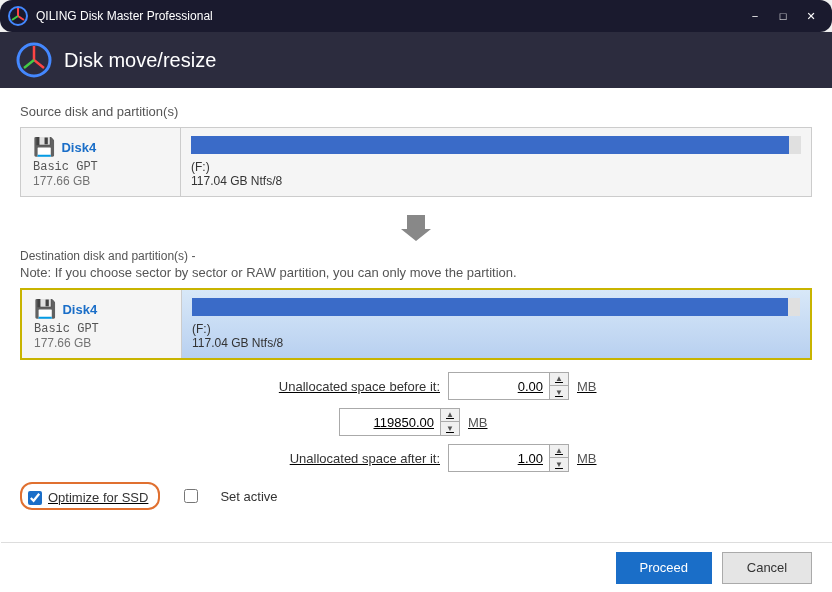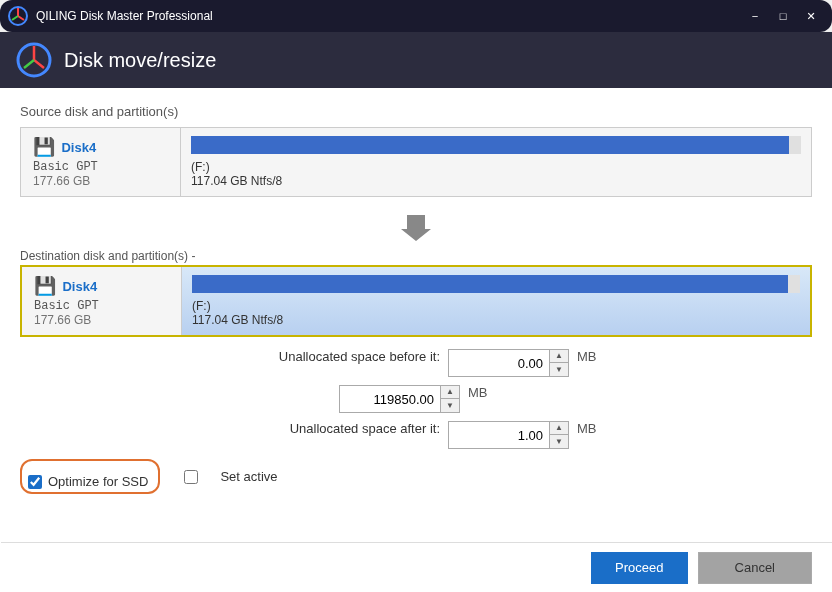--- a/index.html
+++ b/index.html
@@ -156,22 +156,24 @@
     .arrow-container {
       display: flex;
       justify-content: center;
       align-items: center;
       padding: 8px 0;
     }
 
     
     .form-row {
       display: flex;
+      align-items: center;
       margin-bottom: 8px;
       justify-content: center;
+      text-decoration: underline;
     }
     .form-label {
       text-align: right;
       width: 210px;
       margin-right: 8px;
       color: #333;
       font-size: 13px;
     }
     .form-input-wrap {
       display: flex;
@@ -220,21 +222,22 @@
       align-items: center;
       margin-top: 10px;
       gap: 24px;
     }
     .checkbox-wrap {
       display: flex;
       align-items: center;
       gap: 6px;
       border: 2px solid #e07030;
       border-radius: 12px;
-      padding: 13px 10px 3px 6px;
+      padding: 6px 10px 3px 6px;
+      text-decoration: underline;
     }
     .checkbox-wrap input[type=checkbox] {
       accent-color: #1a6ec8;
       width: 14px;
       height: 14px;
     }
     .checkbox-label {
       font-size: 13px;
       color: #333;
     }
@@ -267,24 +270,24 @@
       background: #1a6ec8;
       color: white;
       border: none;
       padding: 6px 24px;
       font-size: 13px;
       cursor: pointer;
       min-width: 90px;
       height: 32px;
     }
     .btn-cancel {
-      background: #a3a3a3;
+      background: #e5e5e5;
       color: #333;
       border: 1px solid #aaa;
-      padding: 6px 36px;
+      padding: 6px 12px;
       font-size: 13px;
       cursor: pointer;
       min-width: 90px;
       height: 32px;
     }
 
     .dest-label {
       color: #555;
       font-size: 12px;
       margin-bottom: 2px;
@@ -345,20 +348,21 @@
       </div>
     </div>
 
     <div class="arrow-container">
       <svg width="30" height="30" viewBox="0 0 30 30">
         <polygon points="6,4 24,4 24,18 30,18 15,30 0,18 6,18" fill="#888"></polygon>
       </svg>
     </div>
 
     <div class="dest-label">Destination disk and partition(s) -</div>
+    <div class="dest-note">Note: If you choose sector by sector or RAW partition, you can only move the partition.</div>
 
     <div class="disk-panel destination">
       <div class="disk-info">
         <div class="disk-name">
           <span style="font-size:18px;">💾</span>
           <span>Disk4</span>
         </div>
         <div class="disk-type">Basic GPT</div>
         <div class="disk-size">177.66 GB</div>
       </div>

